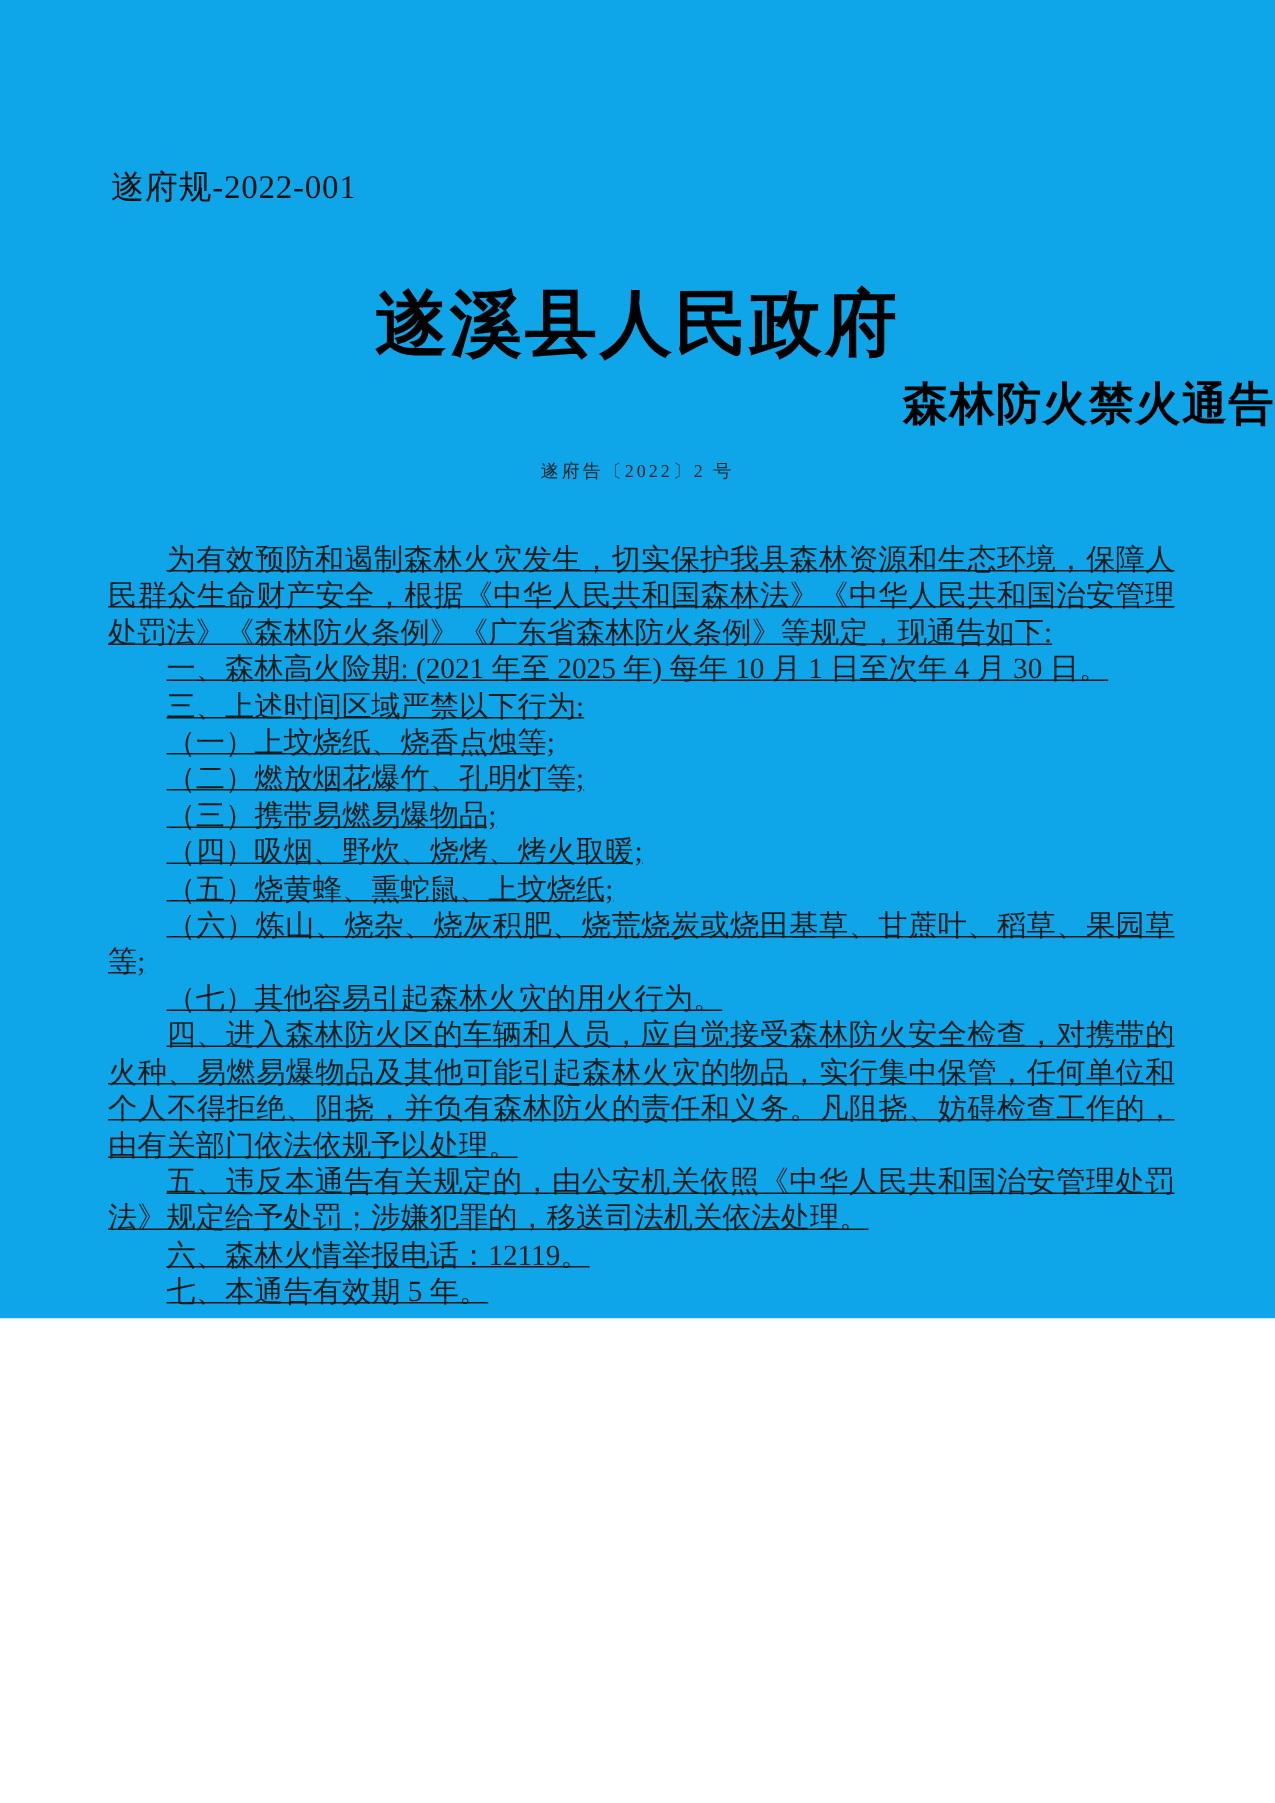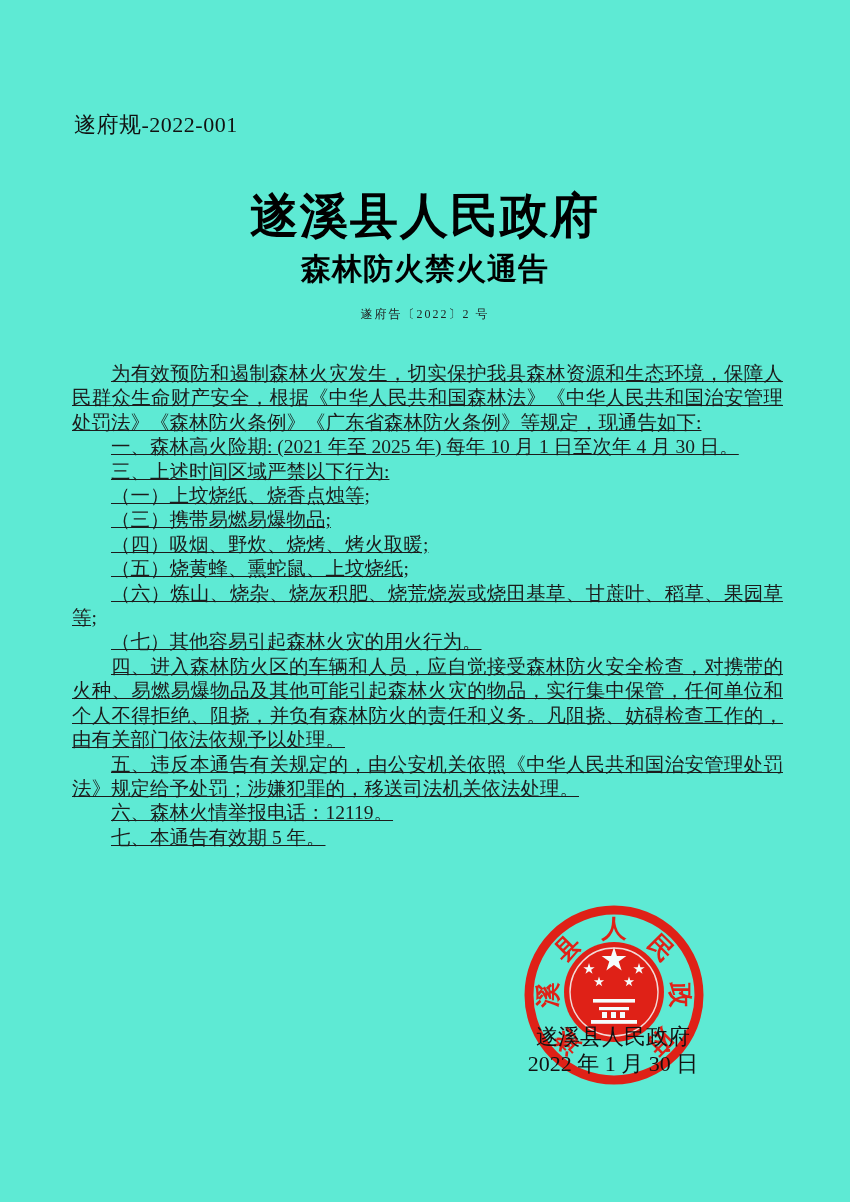--- a/index.html
+++ b/index.html
@@ -3,22 +3,22 @@
 <meta charset="utf-8">
 <style>
   html, body {
     margin: 0;
     padding: 0;
     background: #ffffff;
   }
   .page {
     position: relative;
     width: 850px;
-    height: 1202px;
-    background: #5eead4;
+    height: 879px;
+    background: #0ea5e9;
     overflow: hidden;
     font-family: "Liberation Serif", "DejaVu Serif", serif;
     color: #1a1a1a;
   }
   .ref-number {
     position: absolute;
     left: 74px;
     top: 110px;
     font-size: 22px;
     letter-spacing: 0.5px;
@@ -33,21 +33,21 @@
     font-size: 48px;
     font-weight: bold;
     letter-spacing: 2px;
     color: #000;
   }
   .doc-subtitle {
     position: absolute;
     left: 0;
     top: 249px;
     width: 100%;
-    text-align: center;
+    text-align: right;
     font-size: 30px;
     font-weight: bold;
     letter-spacing: 1px;
     color: #000;
   }
   .issue-number {
     position: absolute;
     left: 0;
     top: 306px;
     width: 100%;
@@ -109,20 +109,21 @@
 
   <div class="doc-title">遂溪县人民政府</div>
   <div class="doc-subtitle">森林防火禁火通告</div>
   <div class="issue-number">遂府告〔2022〕2 号</div>
 
   <div class="doc-body">
     <p>为有效预防和遏制森林火灾发生，切实保护我县森林资源和生态环境，保障人民群众生命财产安全，根据《中华人民共和国森林法》《中华人民共和国治安管理处罚法》《森林防火条例》《广东省森林防火条例》等规定，现通告如下:</p>
     <p>一、森林高火险期: (2021 年至 2025 年) 每年 10 月 1 日至次年 4 月 30 日。</p>
     <p>三、上述时间区域严禁以下行为:</p>
     <p>（一）上坟烧纸、烧香点烛等;</p>
+    <p>（二）燃放烟花爆竹、孔明灯等;</p>
     <p>（三）携带易燃易爆物品;</p>
     <p>（四）吸烟、野炊、烧烤、烤火取暖;</p>
     <p>（五）烧黄蜂、熏蛇鼠、上坟烧纸;</p>
     <p>（六）炼山、烧杂、烧灰积肥、烧荒烧炭或烧田基草、甘蔗叶、稻草、果园草等;</p>
     <p>（七）其他容易引起森林火灾的用火行为。</p>
     <p>四、进入森林防火区的车辆和人员，应自觉接受森林防火安全检查，对携带的火种、易燃易爆物品及其他可能引起森林火灾的物品，实行集中保管，任何单位和个人不得拒绝、阻挠，并负有森林防火的责任和义务。凡阻挠、妨碍检查工作的，由有关部门依法依规予以处理。</p>
     <p>五、违反本通告有关规定的，由公安机关依照《中华人民共和国治安管理处罚法》规定给予处罚；涉嫌犯罪的，移送司法机关依法处理。</p>
     <p>六、森林火情举报电话：12119。</p>
     <p>七、本通告有效期 5 年。</p>
   </div>

